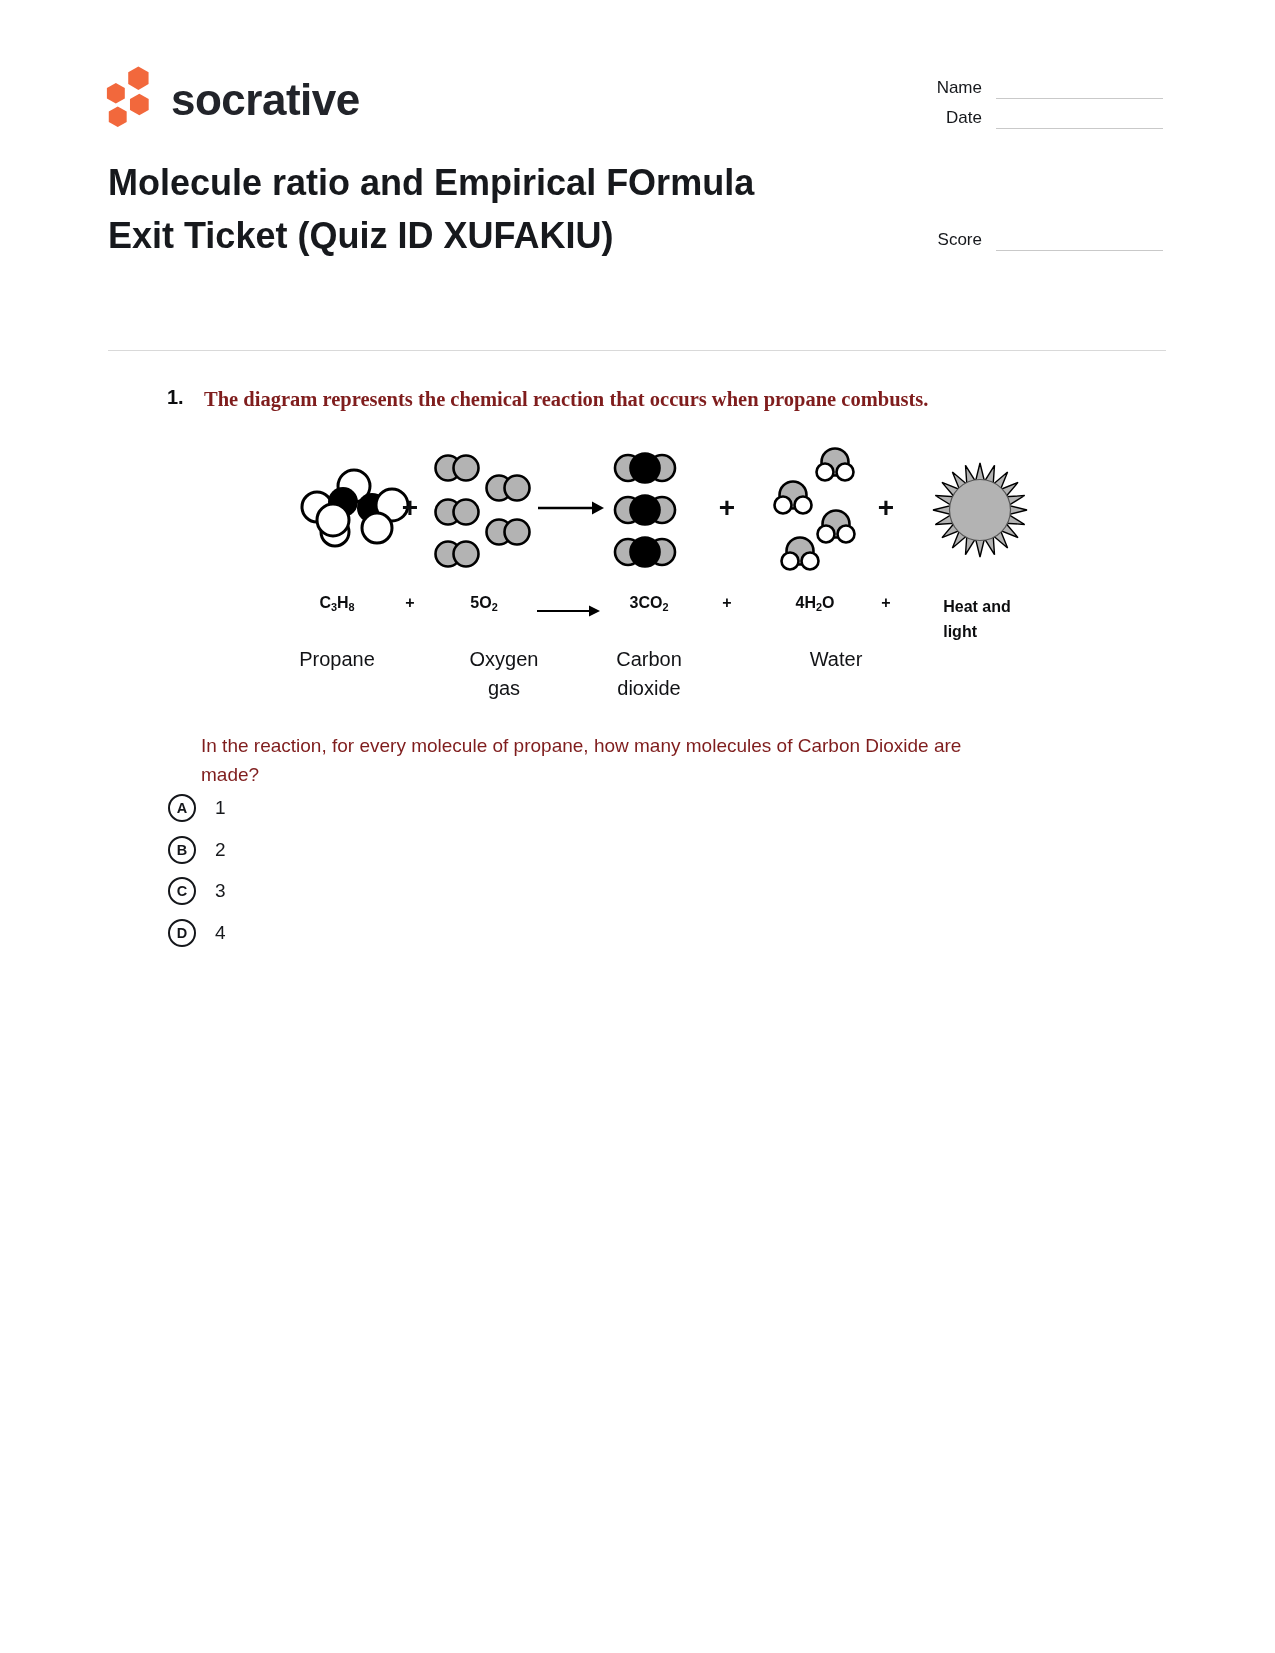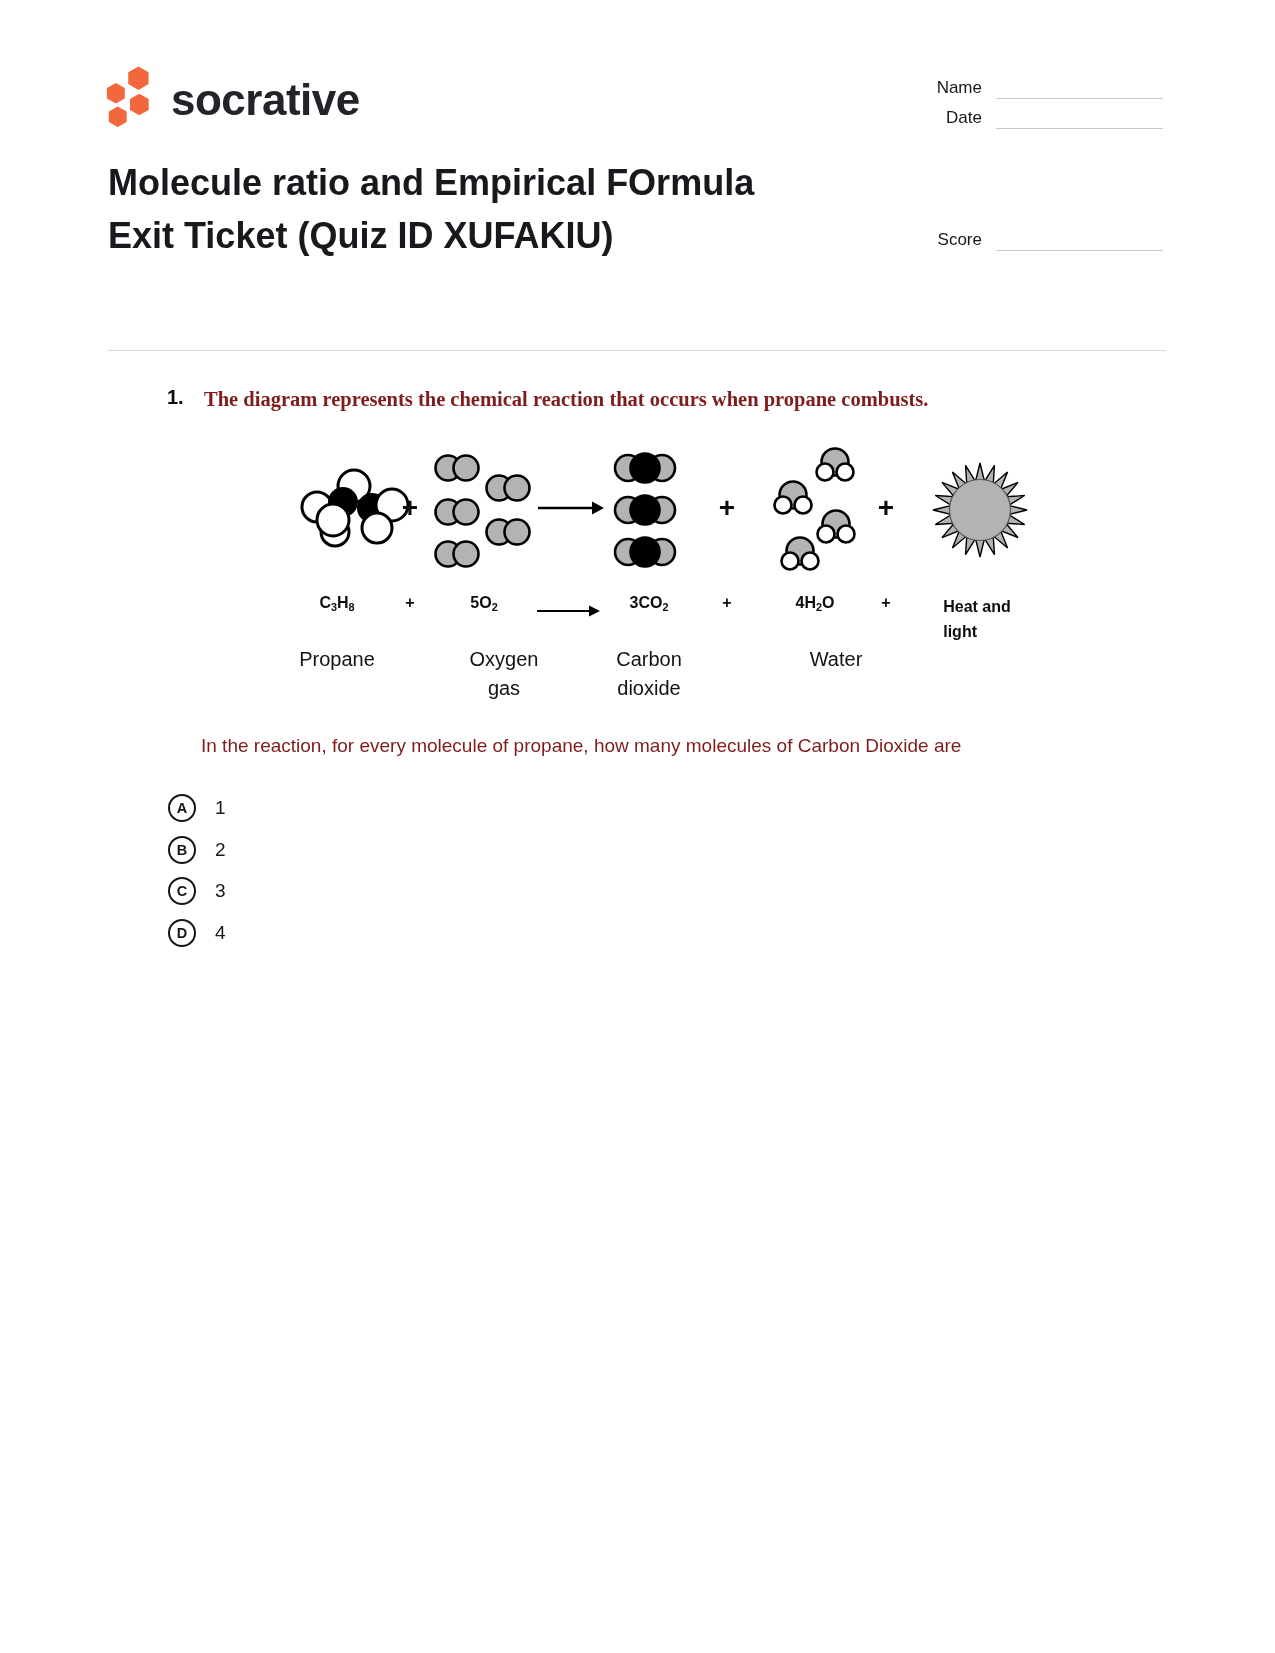--- a/index.html
+++ b/index.html
@@ -194,20 +194,21 @@
   <div>Carbon</div>
   <div>dioxide</div>
 </div>
 <div class="dia-label" style="left:816px;margin-left:20px;">
   <div>Water</div>
   <div></div>
 </div>
 
 <div class="qbody">
   <div>In the reaction, for every molecule of propane, how many molecules of Carbon Dioxide are</div>
+  <div>made?</div>
 </div>
 
 <div class="options">
   <div class="opt-row">
     <span class="opt-bubble">A</span>
     <span class="opt-text">1</span>
   </div>
   <div class="opt-row">
     <span class="opt-bubble">B</span>
     <span class="opt-text">2</span>

